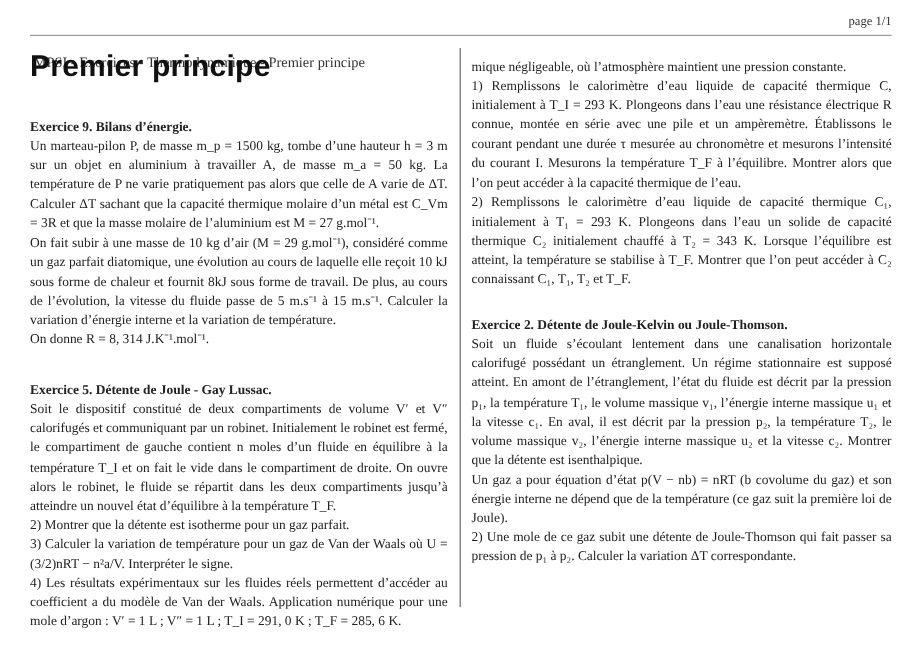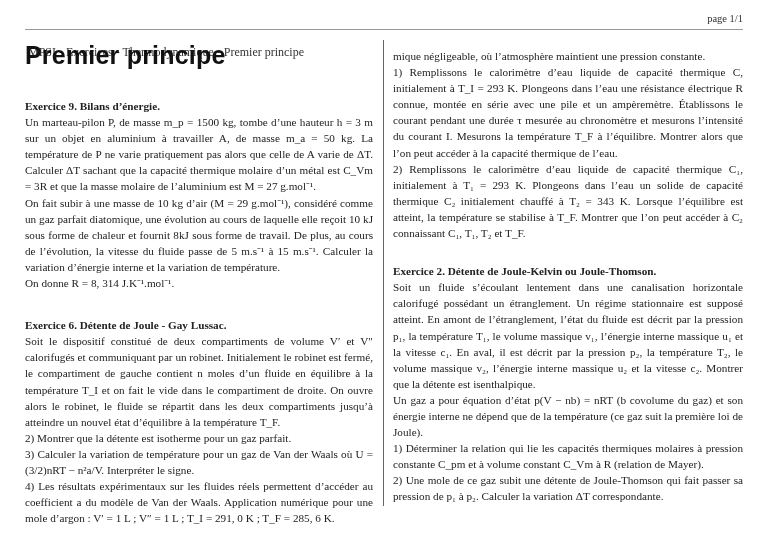--- a/index.html
+++ b/index.html
@@ -37,38 +37,37 @@
 
     <div>
       <p class="ex-title">Exercice 9. Bilans d’énergie.</p>
       <p class="para">Un marteau-pilon P, de masse m_p = 1500 kg, tombe d’une hauteur h = 3 m sur un objet en aluminium à travailler A, de masse m_a = 50 kg. La température de P ne varie pratiquement pas alors que celle de A varie de ΔT. Calculer ΔT sachant que la capacité thermique molaire d’un métal est C_Vm = 3R et que la masse molaire de l’aluminium est M = 27 g.mol⁻¹.</p>
       <p class="para">On fait subir à une masse de 10 kg d’air (M = 29 g.mol⁻¹), considéré comme un gaz parfait diatomique, une évolution au cours de laquelle elle reçoit 10 kJ sous forme de chaleur et fournit 8kJ sous forme de travail. De plus, au cours de l’évolution, la vitesse du fluide passe de 5 m.s⁻¹ à 15 m.s⁻¹. Calculer la variation d’énergie interne et la variation de température.</p>
       <p class="para">On donne R = 8, 314 J.K⁻¹.mol⁻¹.</p>
     </div>
     <div class="gap-big"></div>
 
     <div>
-      <p class="ex-title">Exercice 6. Détente de Joule - Gay Lussac.</p>
+      <p class="ex-title">Exercice 5. Détente de Joule - Gay Lussac.</p>
       <p class="para">Soit le dispositif constitué de deux compartiments de volume V′ et V″ calorifugés et communiquant par un robinet. Initialement le robinet est fermé, le compartiment de gauche contient n moles d’un fluide en équilibre à la température T_I et on fait le vide dans le compartiment de droite. On ouvre alors le robinet, le fluide se répartit dans les deux compartiments jusqu’à atteindre un nouvel état d’équilibre à la température T_F.</p>
       <p class="para">2) Montrer que la détente est isotherme pour un gaz parfait.</p>
       <p class="para">3) Calculer la variation de température pour un gaz de Van der Waals où U = (3/2)nRT − n²a/V. Interpréter le signe.</p>
       <p class="para">4) Les résultats expérimentaux sur les fluides réels permettent d’accéder au coefficient a du modèle de Van der Waals. Application numérique pour une mole d’argon : V′ = 1 L ; V″ = 1 L ; T_I = 291, 0 K ; T_F = 285, 6 K.</p>
     </div>
 
   </div>
 
   <div class="col col-right">
     <div>
       <p class="para" id="ex3-first-right">mique négligeable, où l’atmosphère maintient une pression constante.</p>
       <p class="para">1) Remplissons le calorimètre d’eau liquide de capacité thermique C, initialement à T_I = 293 K. Plongeons dans l’eau une résistance électrique R connue, montée en série avec une pile et un ampèremètre. Établissons le courant pendant une durée τ mesurée au chronomètre et mesurons l’intensité du courant I. Mesurons la température T_F à l’équilibre. Montrer alors que l’on peut accéder à la capacité thermique de l’eau.</p>
       <p class="para">2) Remplissons le calorimètre d’eau liquide de capacité thermique C₁, initialement à T₁ = 293 K. Plongeons dans l’eau un solide de capacité thermique C₂ initialement chauffé à T₂ = 343 K. Lorsque l’équilibre est atteint, la température se stabilise à T_F. Montrer que l’on peut accéder à C₂ connaissant C₁, T₁, T₂ et T_F.</p>
     </div>
     <div class="gap"></div>
 
     <div>
       <p class="ex-title">Exercice 2. Détente de Joule-Kelvin ou Joule-Thomson.</p>
       <p class="para">Soit un fluide s’écoulant lentement dans une canalisation horizontale calorifugé possédant un étranglement. Un régime stationnaire est supposé atteint. En amont de l’étranglement, l’état du fluide est décrit par la pression p₁, la température T₁, le volume massique v₁, l’énergie interne massique u₁ et la vitesse c₁. En aval, il est décrit par la pression p₂, la température T₂, le volume massique v₂, l’énergie interne massique u₂ et la vitesse c₂. Montrer que la détente est isenthalpique.</p>
       <p class="para">Un gaz a pour équation d’état p(V − nb) = nRT (b covolume du gaz) et son énergie interne ne dépend que de la température (ce gaz suit la première loi de Joule).</p>
-      <p class="para">1) Déterminer la relation qui lie les capacités thermiques molaires à pression constante C_pm et à volume constant C_Vm à R (relation de Mayer).</p>
       <p class="para">2) Une mole de ce gaz subit une détente de Joule-Thomson qui fait passer sa pression de p₁ à p₂. Calculer la variation ΔT correspondante.</p>
     </div>
   </div>
 </div>
 
 </body></html>

